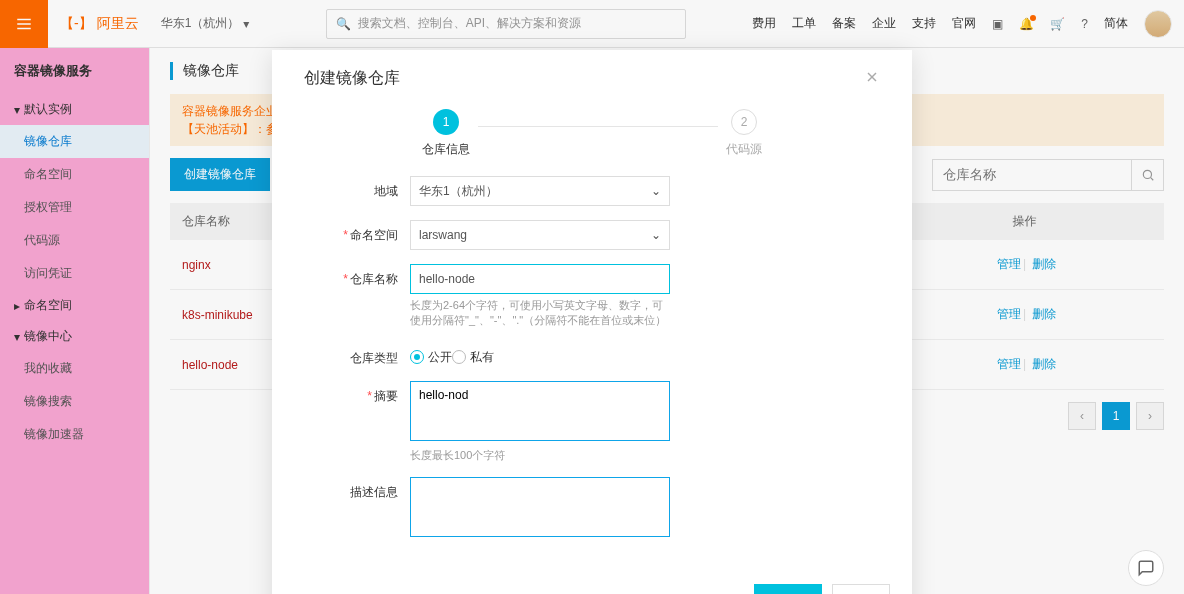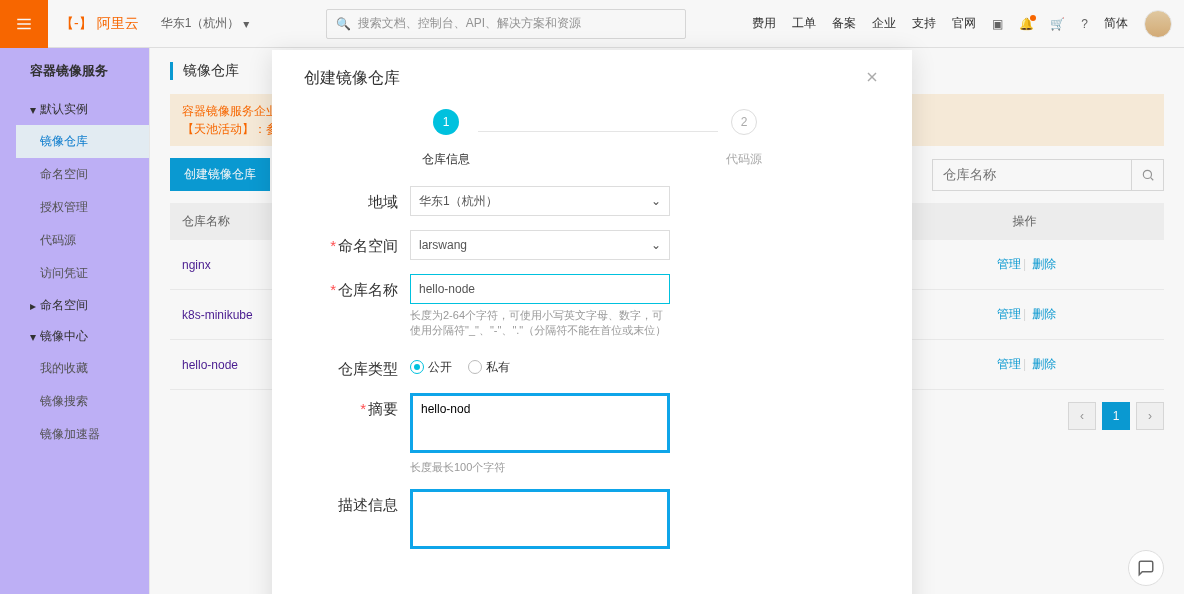--- a/index.html
+++ b/index.html
@@ -14,21 +14,21 @@
 .search-box { flex: 1; display: flex; justify-content: center; }
 .search-inner { width: 360px; height: 30px; border: 1px solid #ddd; border-radius: 2px; display: flex; align-items: center; padding: 0 10px; color: #999; }
 .nav-links { display: flex; align-items: center; gap: 16px; padding-right: 12px; }
 .nav-link { color: #333; cursor: pointer; }
 .nav-icon-btn { color: #666; cursor: pointer; position: relative; }
 .badge-dot { position: absolute; top: -2px; right: -2px; width: 6px; height: 6px; background: #ff6a00; border-radius: 50%; }
 .avatar { width: 28px; height: 28px; border-radius: 50%; background: linear-gradient(#e8cfa5, #d9b07a); border: 1px solid #eee; cursor: pointer; }
 
 
 .body { display: flex; height: calc(594px - 48px); }
-.sidebar { width: 150px; background: #c4b5fd; border-right: 1px solid #eee; overflow: auto; padding-left: 16px; }
+.sidebar { width: 150px; background: #f9a8d4; border-right: 1px solid #eee; overflow: auto; }
 .side-title { padding: 14px 14px; font-weight: 600; font-size: 13px; }
 .side-group { padding: 7px 14px; font-size: 12px; color: #333; cursor: pointer; display: flex; align-items: center; gap: 4px; }
 .side-item { padding: 8px 24px; color: #555; cursor: pointer; font-size: 12px; }
 .side-item.active { background: #eaf3fa; color: #0b7fd4; }
 
 .main { flex: 1; padding: 0; overflow: auto; background: #fff; }
 .page-head { padding: 14px 20px; display: flex; align-items: center; }
 .page-head-title { border-left: 3px solid #0b9ed8; padding-left: 10px; font-size: 14px; font-weight: 500; }
 .alert-bar { margin: 0 20px; background: #fdf1de; padding: 8px 12px; color: #ff6a00; font-size: 12px; line-height: 1.5; }
 .alert-bar a { color: #0b7fd4; }
@@ -37,55 +37,55 @@
 .create-btn { background: #0b9ed8; color: #fff; border: none; padding: 8px 14px; cursor: pointer; font-size: 12px; }
 .filter-box { display: flex; align-items: center; }
 .filter-input { width: 200px; height: 32px; border: 1px solid #ddd; padding: 0 10px; }
 .filter-search { width: 32px; height: 32px; border: 1px solid #ddd; border-left: none; display: flex; align-items: center; justify-content: center; color: #999; cursor: pointer; }
 
 .table { width: calc(100% - 40px); margin: 0 20px; border-collapse: collapse; }
 .table th { background: #f4f4f4; text-align: left; padding: 10px 12px; font-weight: 400; color: #666; font-size: 12px; }
 .table th:last-child { text-align: center; }
 .table td { padding: 16px 12px; border-bottom: 1px solid #f0f0f0; font-size: 12px; }
 .table td:last-child { text-align: center; }
-.repo-link { color: #4c1d95; cursor: pointer; }
+.repo-link { color: #b91c1c; cursor: pointer; }
 .action-link { color: #0b9ed8; cursor: pointer; margin-left: 4px; }
 .action-sep { color: #ddd; margin: 0 2px; }
 
 .pagination { display: flex; justify-content: flex-end; padding: 12px 20px; gap: 6px; }
 .pg-btn { width: 28px; height: 28px; border: 1px solid #ddd; background: #f7f7f7; display: flex; align-items: center; justify-content: center; color: #999; cursor: pointer; }
 .pg-btn.active { background: #0b9ed8; color: #fff; border-color: #0b9ed8; }
 
 
 .overlay { position: fixed; inset: 0; background: rgba(0,0,0,0.03); }
 .modal { position: absolute; left: 50%; top: 50px; transform: translateX(-50%); width: 640px; background: #fff; box-shadow: 0 4px 24px rgba(0,0,0,0.12); }
 .modal-head { padding: 18px 32px 10px; display: flex; justify-content: space-between; align-items: center; }
 .modal-title { font-size: 16px; font-weight: 500; }
 .modal-close { color: #aaa; cursor: pointer; }
 
 .steps { display: flex; justify-content: center; align-items: center; padding: 10px 0 18px; }
 .step { display: flex; flex-direction: column; align-items: center; }
 .step-dot { width: 26px; height: 26px; border-radius: 50%; display: flex; align-items: center; justify-content: center; font-size: 12px; }
 .step.active .step-dot { background: #00c1de; color: #fff; }
 .step:not(.active) .step-dot { border: 1px solid #ddd; color: #aaa; background: #fff; }
-.step-label { margin-top: 16px; font-size: 12px; }
+.step-label { margin-top: 6px; font-size: 12px; }
 .step:not(.active) .step-label { color: #aaa; }
 .step-line { width: 240px; height: 1px; background: #e5e5e5; margin: -14px 8px 0; }
 
 .form { padding: 0 36px 16px; }
 .form-row { display: flex; align-items: flex-start; margin-bottom: 14px; }
-.form-label { width: 90px; text-align: right; padding-top: 7px; font-size: 15px; color: #333; }
+.form-label { width: 90px; text-align: right; padding-top: 7px; font-size: 12px; color: #333; }
 .req { color: #ff4d4f; margin-right: 2px; }
 .form-ctl { margin-left: 12px; flex: 1; max-width: 260px; }
 .sel, .inp { width: 100%; height: 30px; border: 1px solid #ddd; padding: 0 8px; font-size: 12px; background: #fff; display: flex; align-items: center; justify-content: space-between; color: #555; }
 .inp { outline: none; }
 .inp.focused { border-color: #00c1de; }
 .hint { font-size: 11px; color: #999; margin-top: 4px; line-height: 1.4; }
-.txta { width: 100%; height: 60px; border: 3px solid #0ea5e9; padding: 6px 8px; font-size: 12px; resize: none; outline: none; font-family: inherit; }
-.radio-group { display: flex; gap: 16px; padding-top: 6px; }
+.txta { width: 100%; height: 60px; border: 1px solid #0ea5e9; padding: 6px 8px; font-size: 12px; resize: none; outline: none; font-family: inherit; }
+.radio-group { display: flex; padding-top: 6px; }
 .radio-opt { display: flex; align-items: center; gap: 4px; cursor: pointer; }
 .radio { width: 14px; height: 14px; border: 1px solid #bbb; border-radius: 50%; display: flex; align-items: center; justify-content: center; }
 .radio.on { border-color: #00c1de; }
 .radio.on::after { content: ""; width: 6px; height: 6px; background: #00c1de; border-radius: 50%; }
 
 .modal-foot { display: flex; justify-content: flex-end; padding: 14px 22px; gap: 10px; }
 .btn-primary { background: #00c1de; color: #fff; border: none; padding: 7px 16px; cursor: pointer; font-size: 12px; }
 .btn-default { background: #fff; border: 1px solid #ddd; padding: 7px 16px; cursor: pointer; font-size: 12px; }
 
 .chat-fab { position: fixed; right: 20px; bottom: 8px; width: 36px; height: 36px; border: 1px solid #ddd; border-radius: 50%; background: #fff; display: flex; align-items: center; justify-content: center; color: #666; cursor: pointer; }

